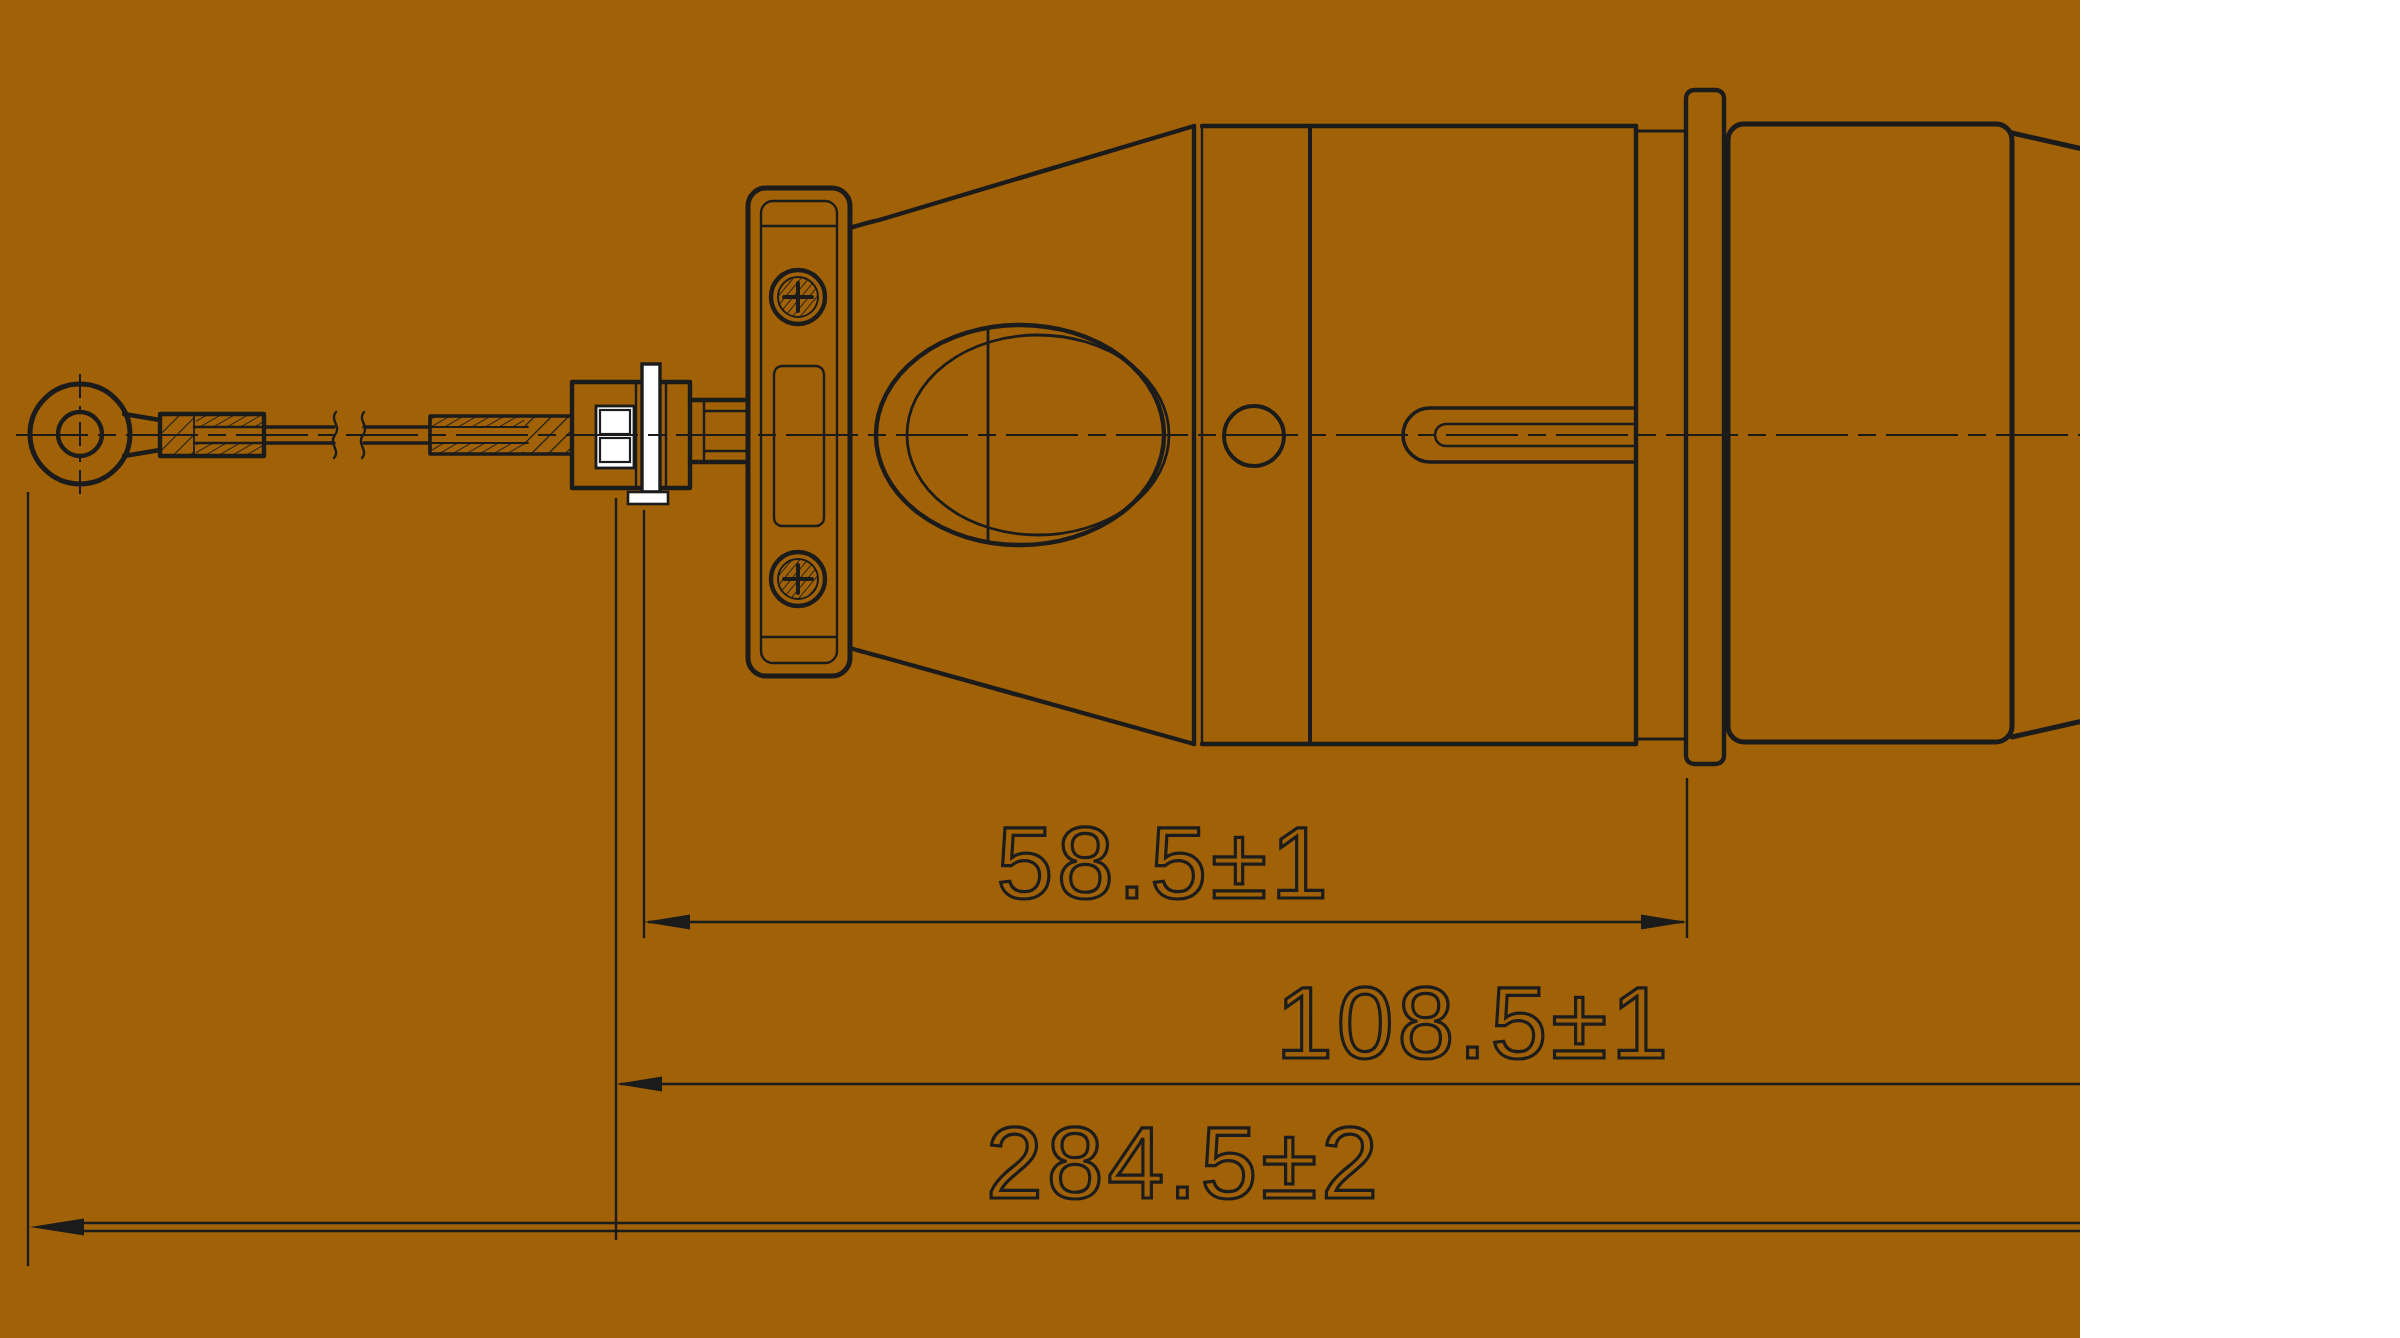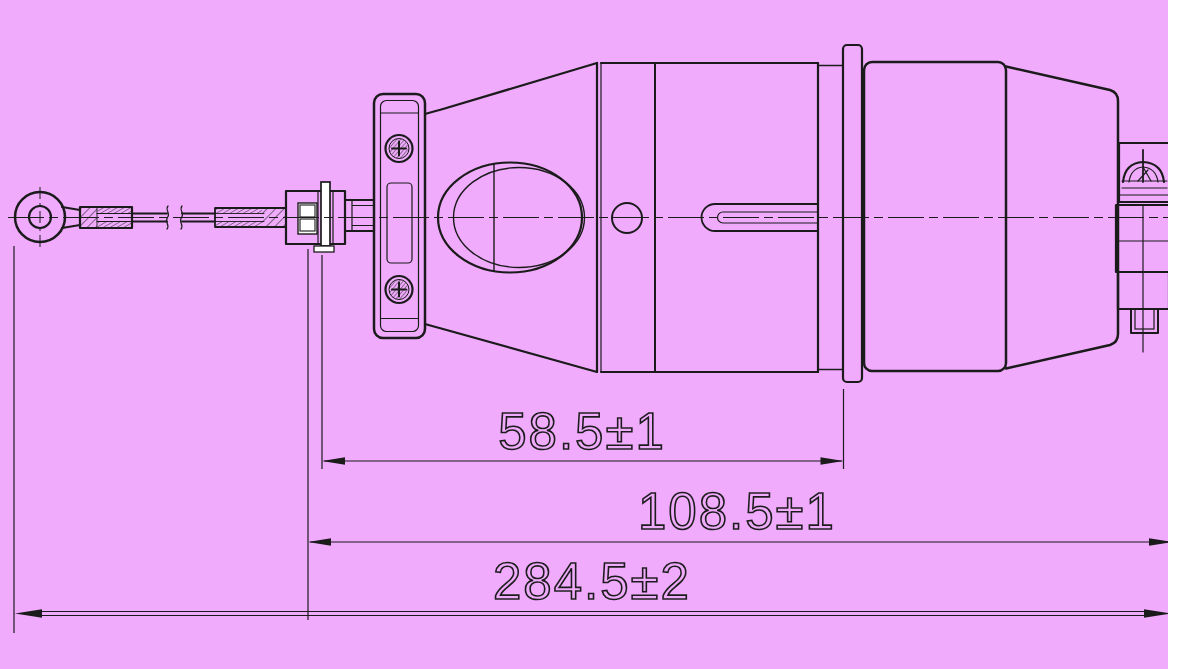--- a/index.html
+++ b/index.html
@@ -1,17 +1,17 @@
 <!DOCTYPE html>
 <html><head>
 <meta charset="utf-8">
 <style>
   html,body{margin:0;padding:0;background:#ffffff;}
   .stage{
-    position:relative;width:1168px;height:669px;background:#f0abfc;overflow:hidden;
+    position:relative;width:1040px;height:669px;background:#a16207;overflow:hidden;
     font-family:"Liberation Sans", sans-serif;
   }
   svg{display:block;}
   .obj   {fill:none;stroke:#1b1b1b;stroke-width:2.2;stroke-linecap:round;stroke-linejoin:round;}
   .objh  {fill:none;stroke:#1b1b1b;stroke-width:2.5;stroke-linecap:round;stroke-linejoin:round;}
   .thin  {fill:none;stroke:#1b1b1b;stroke-width:1.2;stroke-linecap:round;}
   .vthin {fill:none;stroke:#1b1b1b;stroke-width:0.9;stroke-linecap:round;}
   .dim   {fill:none;stroke:#1b1b1b;stroke-width:1.2;}
   .arrow {fill:#1b1b1b;stroke:none;}
   .cline {fill:none;stroke:#1b1b1b;stroke-width:1.1;stroke-dasharray:36 5 9 5;}

